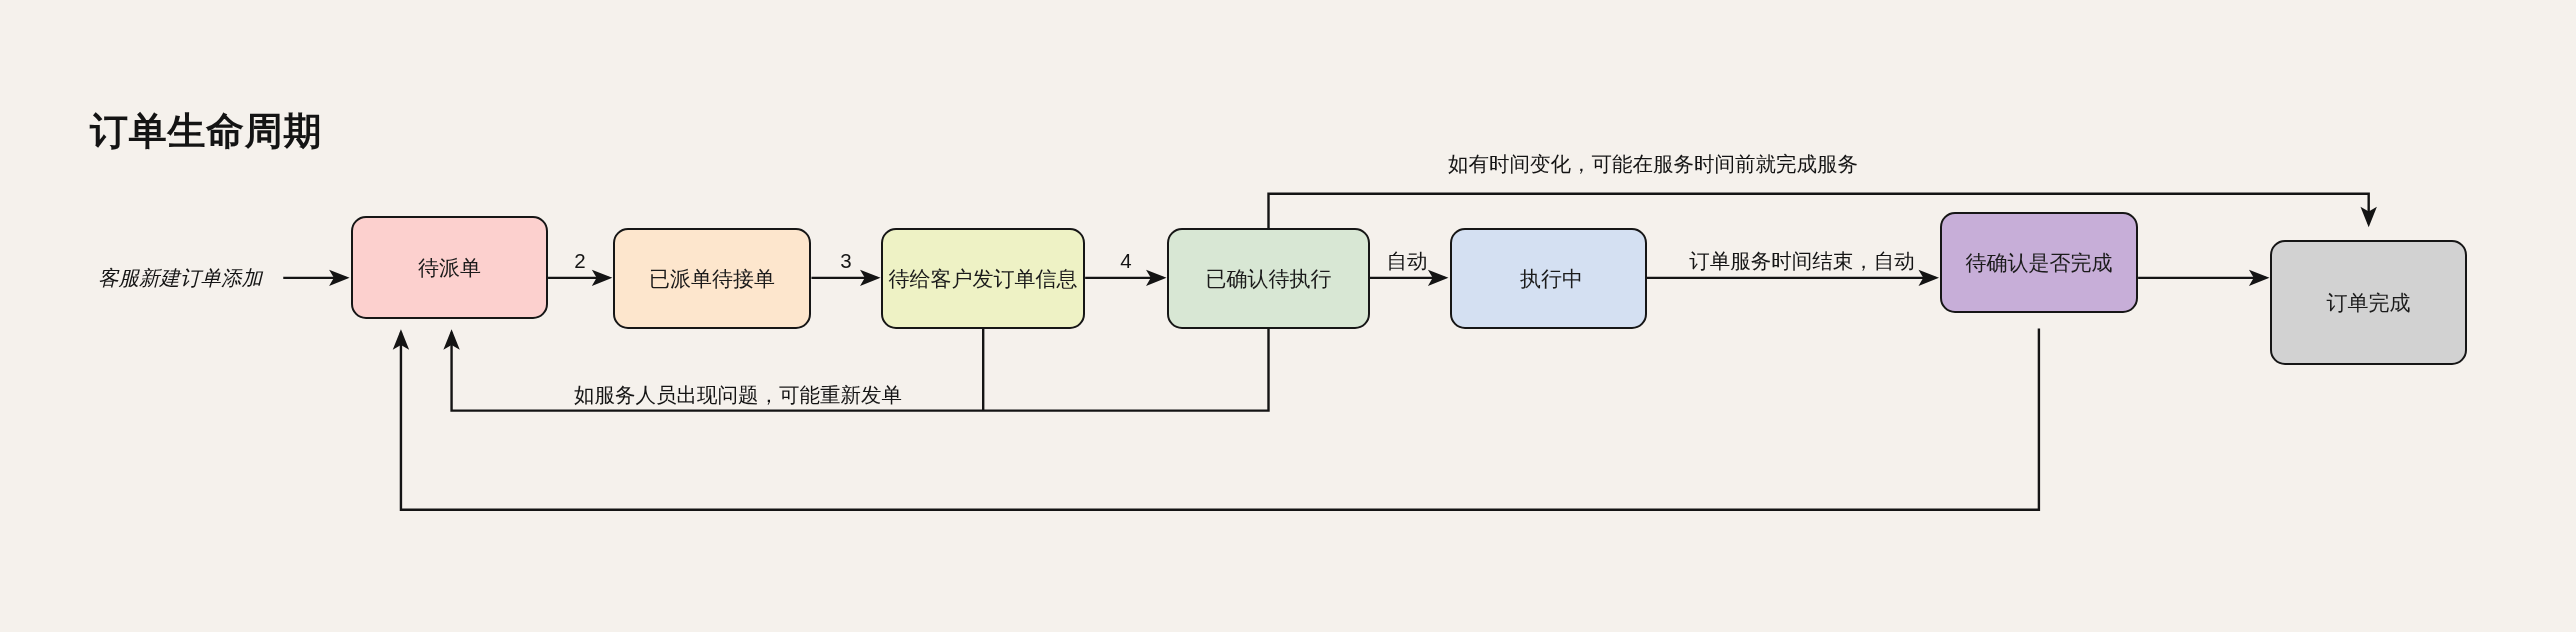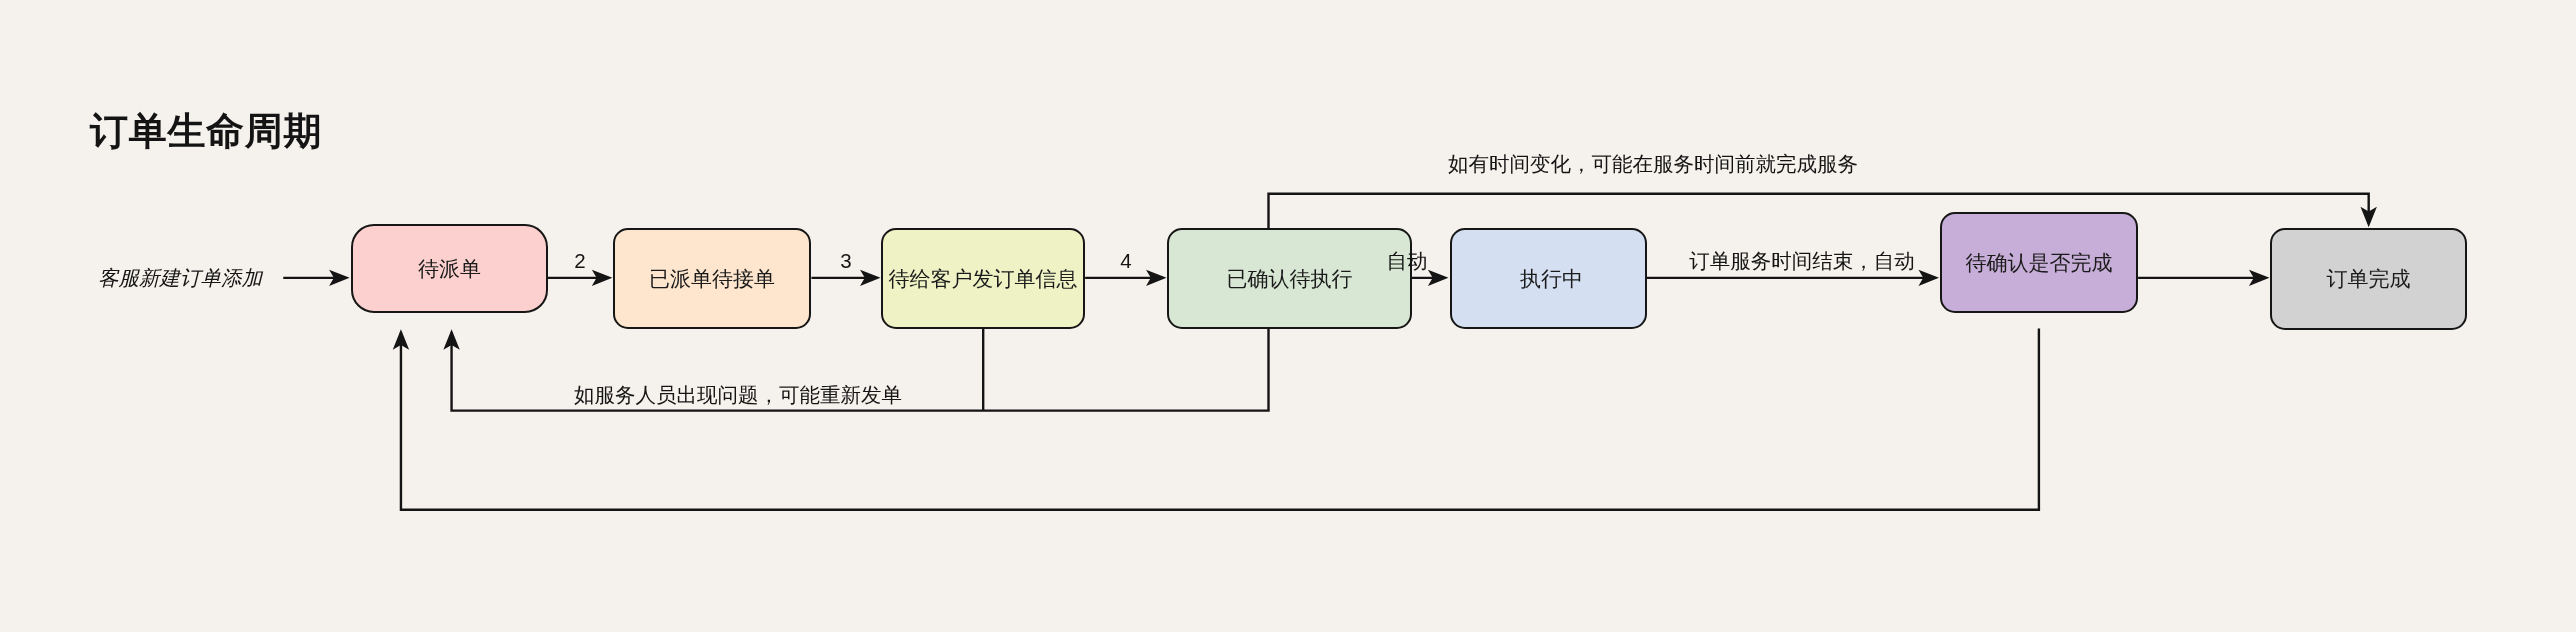--- a/index.html
+++ b/index.html
@@ -41,27 +41,27 @@
     align-items: center;
     justify-content: center;
     color: #1b1b1b;
   }
   .node .node-label {
     font-size: 21px;
     color: #1b1b1b;
     white-space: nowrap;
   }
 
-  .n1 { left: 351px;  top: 224px; width: 197px; height: 89px; border-radius: 23px; }
+  .n1 { left: 351px;  top: 216px; width: 197px; height: 103px; }
   .n2 { left: 613px;  top: 228px; width: 198px; height: 101px; }
   .n3 { left: 881px; top: 228px; width: 204px; height: 101px; }
-  .n4 { left: 1167px; top: 228px; width: 245px; height: 101px; }
+  .n4 { left: 1167px; top: 228px; width: 203px; height: 101px; }
   .n5 { left: 1450px; top: 228px; width: 197px; height: 101px; padding-left: 6px; }
   .n6 { left: 1940px; top: 212px; width: 198px; height: 101px; }
-  .n7 { left: 2270px; top: 228px; width: 197px; height: 102px; }
+  .n7 { left: 2270px; top: 240px; width: 197px; height: 125px; }
 
   .lbl {
     position: absolute;
     transform: translate(-50%, -50%);
     font-size: 20.5px;
     color: #141414;
     white-space: nowrap;
   }
   .lbl-start   { left: 180px;  top: 278px; font-style: italic; }
   .lbl-step2   { left: 580px;  top: 261px; }

